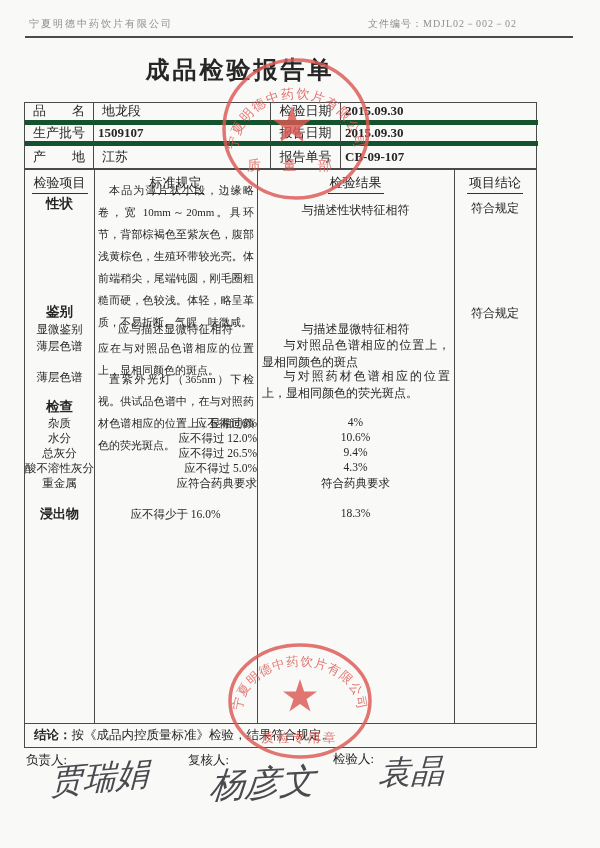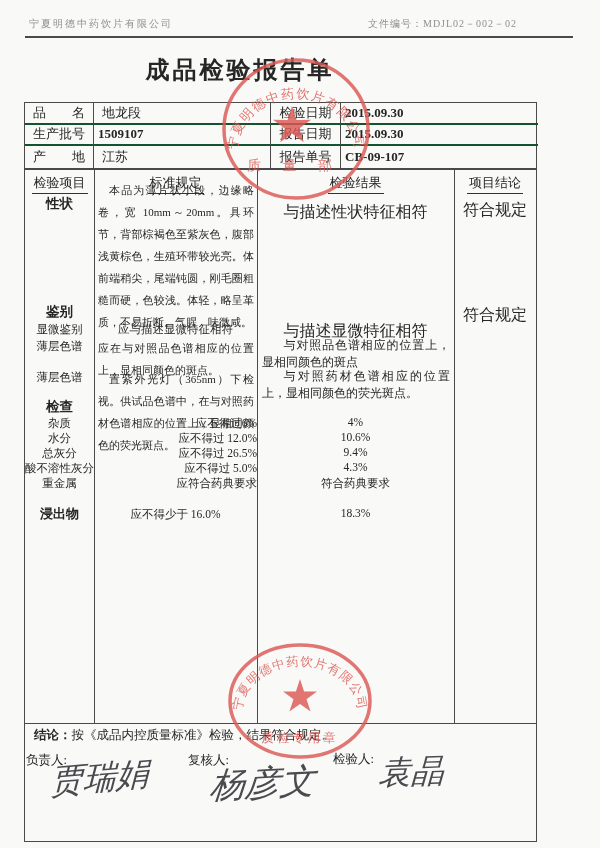--- a/index.html
+++ b/index.html
@@ -34,31 +34,31 @@
   
   .info-table{
     position:absolute;left:24px;top:102px;width:513px;height:67px;
     border:1px solid #4a4a4a;box-sizing:border-box;
     display:grid;
     grid-template-columns:69px 177px 70px 197px;
     grid-template-rows:1fr 1fr 1fr;
     font-size:13px;
   }
   .info-cell{
-    border-right:1px solid #4a4a4a;border-bottom:2px solid #14532d;
+    border-right:1px solid #4a4a4a;border-bottom:5px solid #14532d;
     display:flex;align-items:center;box-sizing:border-box;
     padding-left:8px;overflow:hidden;white-space:nowrap;
   }
   .info-cell.last-col{border-right:none;}
   .info-cell.last-row{border-bottom:none;}
   .info-cell.center{justify-content:center;padding-left:0;}
   .info-cell.bold{font-weight:bold;padding-left:4px;}
   
   .main-table{
-    position:absolute;left:24px;top:169px;width:513px;height:673px;
+    position:absolute;left:24px;top:169px;width:513px;height:579px;
     border:1px solid #4a4a4a;box-sizing:border-box;
   }
   .vline{position:absolute;top:0;width:0;height:553px;border-left:1px solid #4a4a4a;}
   .vline.v1{left:69px;}
   .vline.v2{left:232px;}
   .vline.v3{left:429px;}
   .hline-conclusion{position:absolute;left:0;top:553px;width:511px;height:0;border-top:1px solid #4a4a4a;}
   .abs{position:absolute;box-sizing:border-box;}
   .c1{left:0;width:69px;text-align:center;}
   .c2{left:69px;width:163px;text-align:center;}
@@ -69,21 +69,21 @@
     font-size:13px;
   }
   .section-name{font-weight:bold;font-size:13.5px;}
   .sub-name{font-size:11.5px;}
   .para{
     text-align:justify;font-size:11px;line-height:22px;
   }
   .para.std{left:73px;width:156px;}
   .para.res{left:237px;width:188px;font-size:12px;line-height:17.4px;}
   .small-val{font-size:11.5px;}
-  .concl{font-size:16px;}
+  .concl{font-size:12px;}
   .check-row{left:0;width:429px;height:16px;}
   .check-row .cr-name{position:absolute;left:0;width:69px;text-align:center;font-size:11.5px;}
   .check-row .cr-std{position:absolute;left:69px;width:163px;text-align:right;font-size:11.5px;}
   .check-row .cr-res{position:absolute;left:232px;width:197px;text-align:center;font-size:11.5px;}
   .conclusion-row{
     position:absolute;left:0;top:553px;width:511px;height:25px;
     display:flex;align-items:center;padding-left:9px;box-sizing:border-box;
     font-size:12.5px;
   }
   .conclusion-row b{font-weight:bold;}

